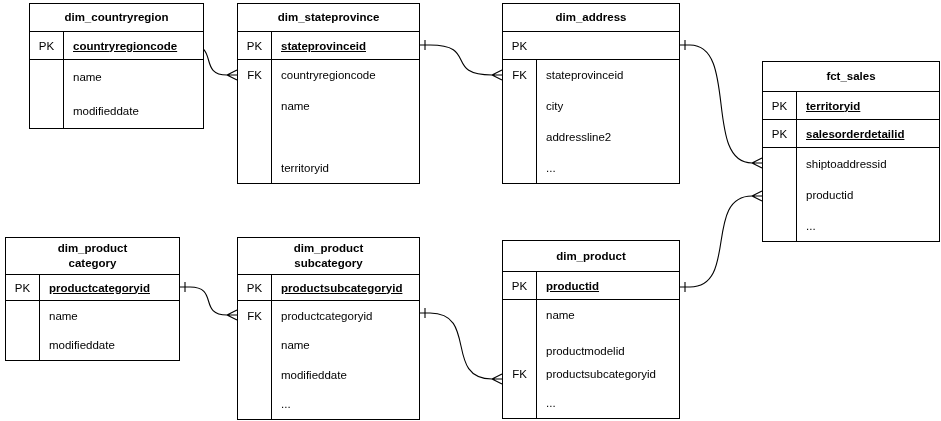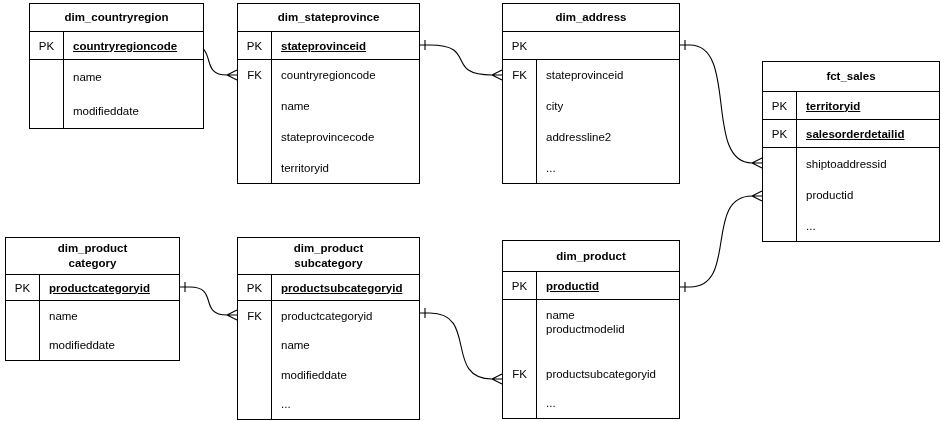--- a/index.html
+++ b/index.html
@@ -174,21 +174,20 @@
           <div class="key-cell pk">PK</div>
           <div class="name-cell key">stateprovinceid</div>
         </div>
         <div class="body-block" style="height: 123px;">
           <div class="body-keys">
             <div class="kmark" style="top: 7.375px; height: 16px; line-height: 16px;">FK</div>
           </div>
           <div class="body-attrs">
             <div class="attr" style="position: absolute; left: 0px; right: 0px; top: 0px; height: 30.75px;">countryregioncode</div>
             <div class="attr" style="position: absolute; left: 0px; right: 0px; top: 30.75px; height: 30.75px;">name</div>
-            <div class="attr" style="position: absolute; left: 0px; right: 0px; top: 61.5px; height: 30.75px;">stateprovincecode</div>
             <div class="attr" style="position: absolute; left: 0px; right: 0px; top: 92.25px; height: 30.75px;">territoryid</div>
           </div>
         </div>
       </div>
       <div class="entity" style="left: 502px; top: 3px; width: 178px;">
         <div class="ent-header" style="height: 28px;">dim_address</div>
         <div class="row divided" style="height: 28px;">
           <div class="key-cell pk">PK</div>
         </div>
         <div class="body-block" style="height: 123px;">
@@ -261,20 +260,20 @@
         <div class="row divided" style="height: 28px;">
           <div class="key-cell pk">PK</div>
           <div class="name-cell key">productid</div>
         </div>
         <div class="body-block" style="height: 118px;">
           <div class="body-keys">
             <div class="kmark" style="top: 65.75px; height: 16px; line-height: 16px;">FK</div>
           </div>
           <div class="body-attrs">
             <div class="attr" style="position: absolute; left: 0px; right: 0px; top: 0px; height: 29.5px;">name</div>
-            <div class="attr" style="position: absolute; left: 0px; right: 0px; top: 14px; height: 29.5px;">productmodelid</div>
+            <div class="attr" style="position: absolute; left: 0px; right: 0px; top: 36px; height: 29.5px;">productmodelid</div>
             <div class="attr" style="position: absolute; left: 0px; right: 0px; top: 59px; height: 29.5px;">productsubcategoryid</div>
             <div class="attr" style="position: absolute; left: 0px; right: 0px; top: 88.5px; height: 29.5px;">...</div>
           </div>
         </div>
       </div>
     </div>
 </div>
 
 </body></html>

